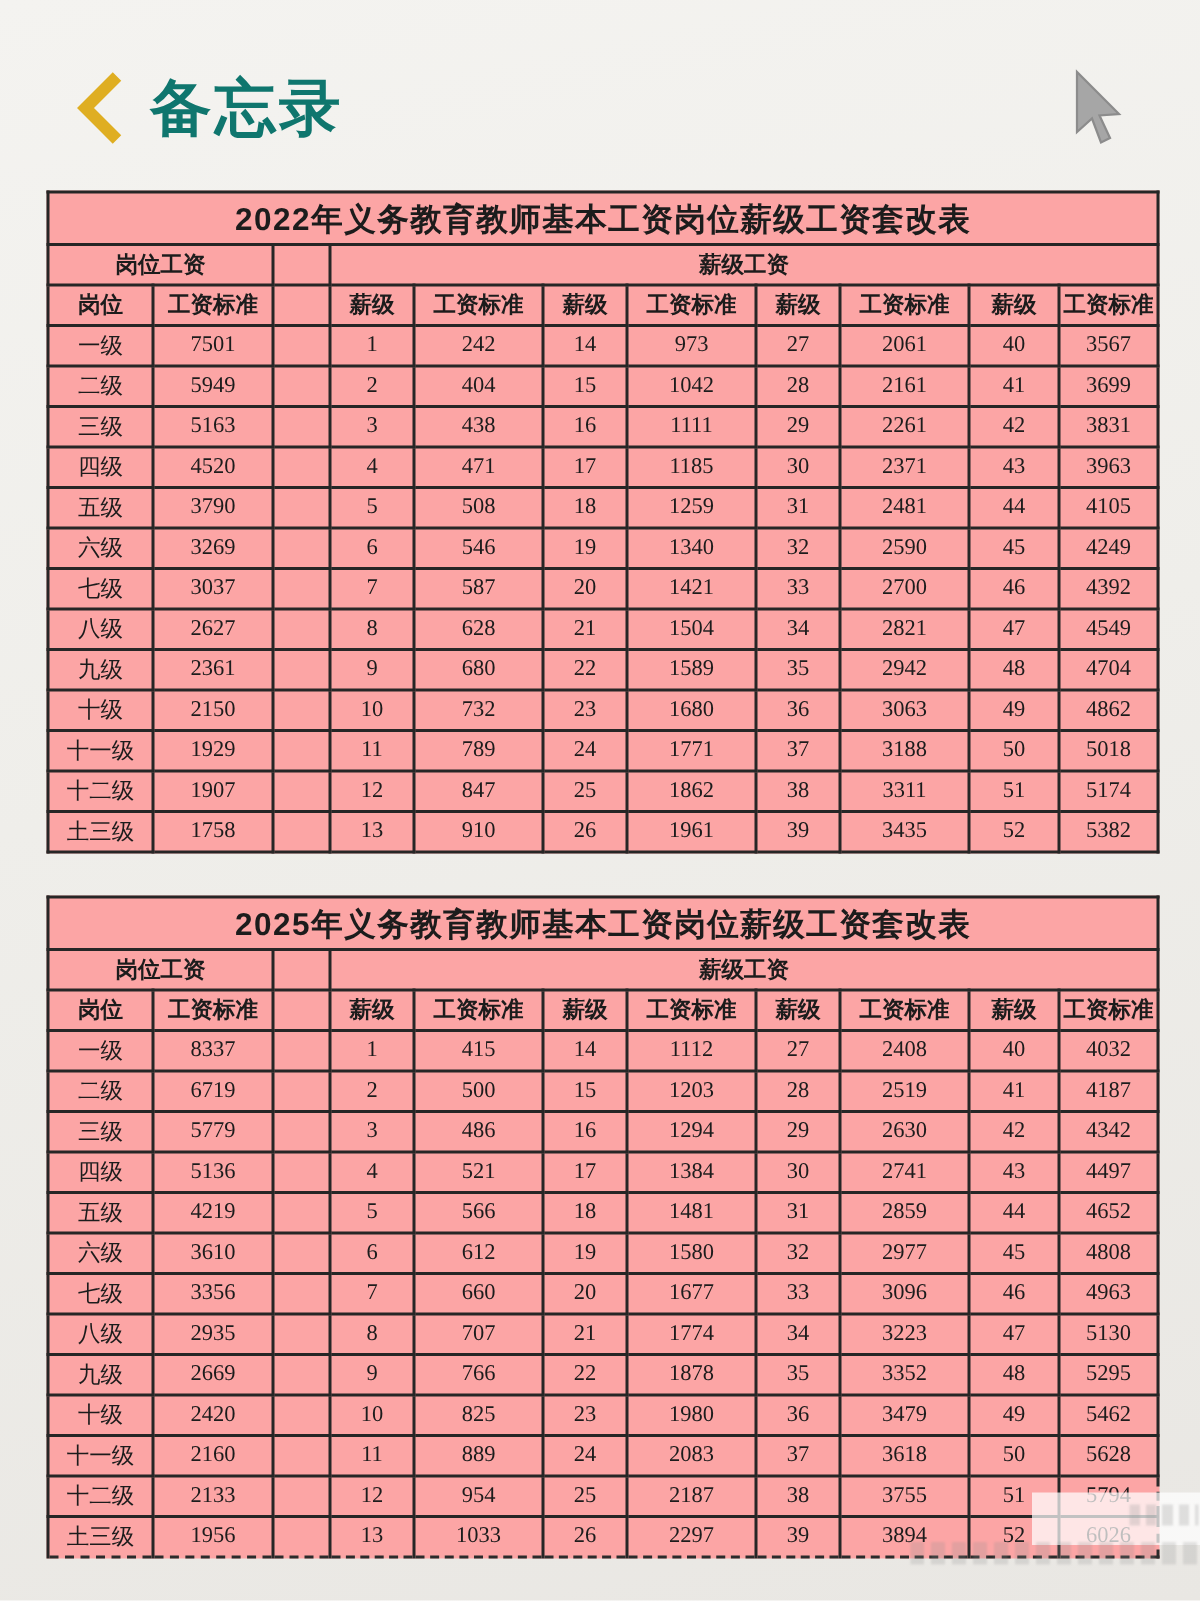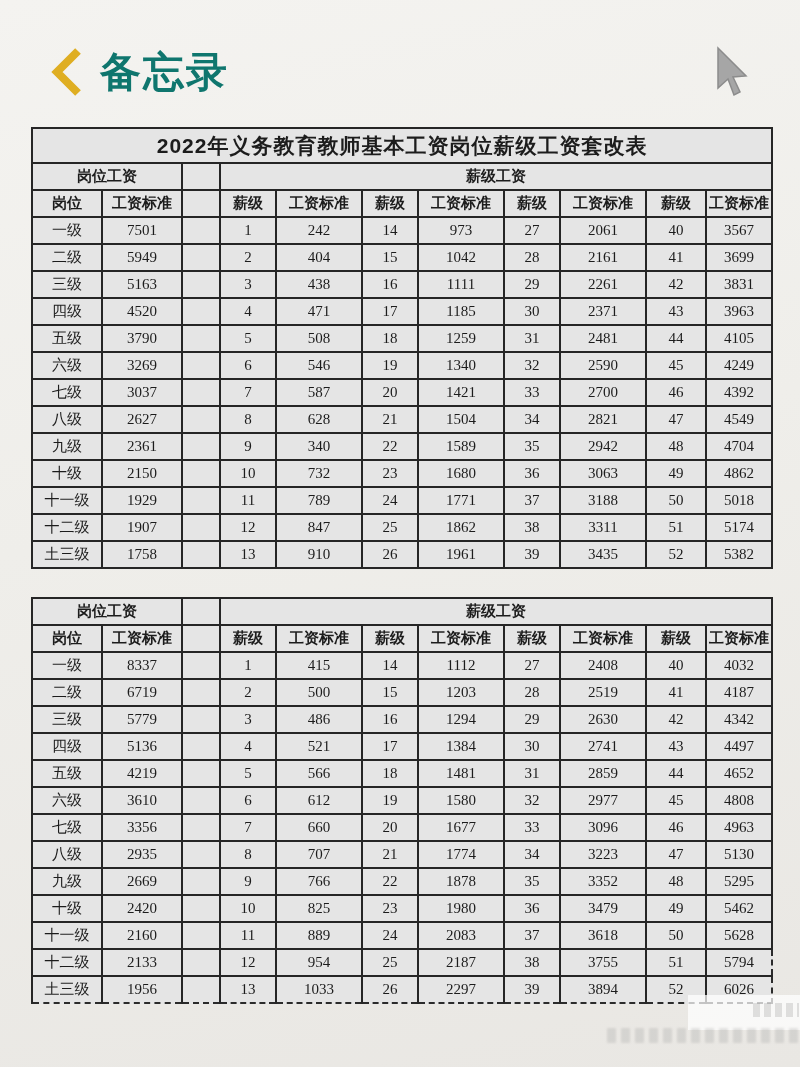--- a/index.html
+++ b/index.html
@@ -27,21 +27,21 @@
   .cursor-pointer {
     position: absolute; left: 712px; top: 46px;
     width: 40px; height: 52px; z-index: 9;
   }
   
   .table-wrap { position: absolute; left: 31px; }
   #table1 { top: 127px; }
   #table2 { top: 597px; }
   table.salary {
     border-collapse: collapse; table-layout: fixed;
-    width: 740px; background: #e5e5e5;
+    width: 740px; background: #fca5a5;
   }
   table.salary th, table.salary td {
     border: 2px solid #262626;
     text-align: center; vertical-align: middle;
     color: #1c1c1c; padding: 0; overflow: hidden;
     font-family: "Liberation Serif", serif;
   }
   table.salary th.title-cell {
     height: 33px;
     font-family: "Liberation Sans", sans-serif;
@@ -232,21 +232,21 @@
           <td>34</td>
           <td>2821</td>
           <td>47</td>
           <td>4549</td>
         </tr>
         <tr>
           <td>九级</td>
           <td>2361</td>
           <td></td>
           <td>9</td>
-          <td>340</td>
+          <td>680</td>
           <td>22</td>
           <td>1589</td>
           <td>35</td>
           <td>2942</td>
           <td>48</td>
           <td>4704</td>
         </tr>
         <tr>
           <td>十级</td>
           <td>2150</td>
@@ -312,20 +312,23 @@
         <col style="width: 86px;">
         <col style="width: 56px;">
         <col style="width: 86px;">
         <col style="width: 56px;">
         <col style="width: 86px;">
         <col style="width: 60px;">
         <col style="width: 66px;">
       </colgroup>
       <tbody>
         <tr>
+          <th class="title-cell" colspan="11">2025年义务教育教师基本工资岗位薪级工资套改表</th>
+        </tr>
+        <tr>
           <th class="group-cell" colspan="2">岗位工资</th>
           <th class="group-cell" colspan="1"></th>
           <th class="group-cell" colspan="8">薪级工资</th>
         </tr>
         <tr>
           <th class="head-cell">岗位</th>
           <th class="head-cell">工资标准</th>
           <th class="head-cell"></th>
           <th class="head-cell">薪级</th>
           <th class="head-cell">工资标准</th>

